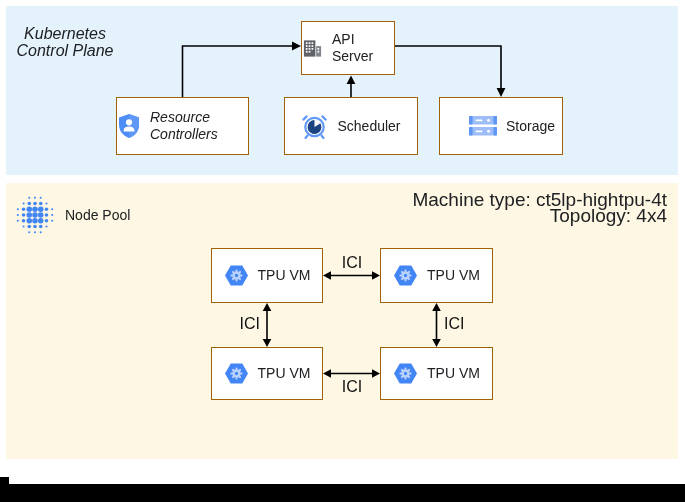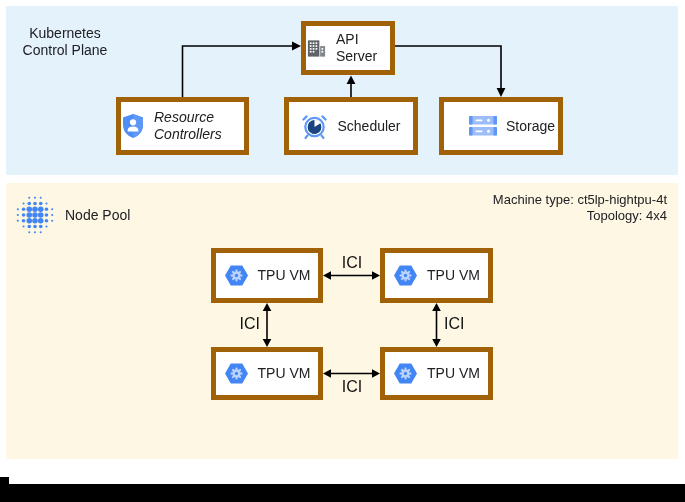--- a/index.html
+++ b/index.html
@@ -10,46 +10,46 @@
     color:#202124;
   }
   .panel { position:absolute; }
   #cp-panel   { left:6px; top:6px;   width:672px; height:169px; background:#e4f2fc; }
   #np-panel   { left:6px; top:183px; width:672px; height:276px; background:#fdf7e3; }
   #bottom-bar { left:0; top:484px; width:685px; height:18px; background:#000; }
   #bottom-notch { left:0; top:477px; width:9px; height:8px; background:#000; }
 
   .node-box {
     position:absolute; box-sizing:border-box;
-    background:#ffffff; border:5px solid #a16207;
+    background:#ffffff; border:1px solid #a16207;
     display:flex; align-items:center; justify-content:center; gap:9px;
     font-size:14px; line-height:17px; color:#202124;
   }
   .node-box .lbl { white-space:pre-line; }
 
   #box-api       { left:301px; top:21px;  width:94px;  height:54px; }
   #box-rc        { left:116px; top:97px;  width:133px; height:58px;font-style:italic; }
   #box-sched     { left:284px; top:97px;  width:134px; height:58px; }
   #box-storage   { left:439px; top:97px;  width:124px; height:58px;padding-left:22px; }
   #box-tpu-tl    { left:211px; top:248px; width:112px; height:55px; }
   #box-tpu-tr    { left:380px; top:248px; width:113px; height:55px; }
   #box-tpu-bl    { left:211px; top:347px; width:112px; height:53px; }
   #box-tpu-br    { left:380px; top:347px; width:113px; height:53px; }
 
   #cp-title {
     position:absolute; left:14px; top:25px; width:102px;
-    text-align:center; font-size:14px; line-height:17px;
+    text-align:center; font-size:16px; line-height:17px;font-style:italic;
   }
 
   #np-icon { position:absolute; left:14px; top:194px; width:42px; height:42px; }
   #np-label { position:absolute; left:65px; top:207px; font-size:14px;text-align:center; }
 
   #machine-info {
     position:absolute; right:18px; top:192px;
-    text-align:right; font-size:13px; line-height:16px;
+    text-align:right; font-size:19px; line-height:16px;
   }
 
   .ici { position:absolute; font-size:16px; color:#111; }
   #ici-top    { left:331px; top:254px; width:42px; text-align:center; }
   #ici-bottom { left:331px; top:378px; width:42px; text-align:center; }
   #ici-left   { left:232px; top:315px; width:28px; text-align:right; }
   #ici-right  { left:444px; top:315px; width:28px; text-align:left; }
 
   #arrow-layer { position:absolute; left:0; top:0; width:685px; height:502px; pointer-events:none; }
   .aline { stroke:#000; stroke-width:1.6; fill:none; }

